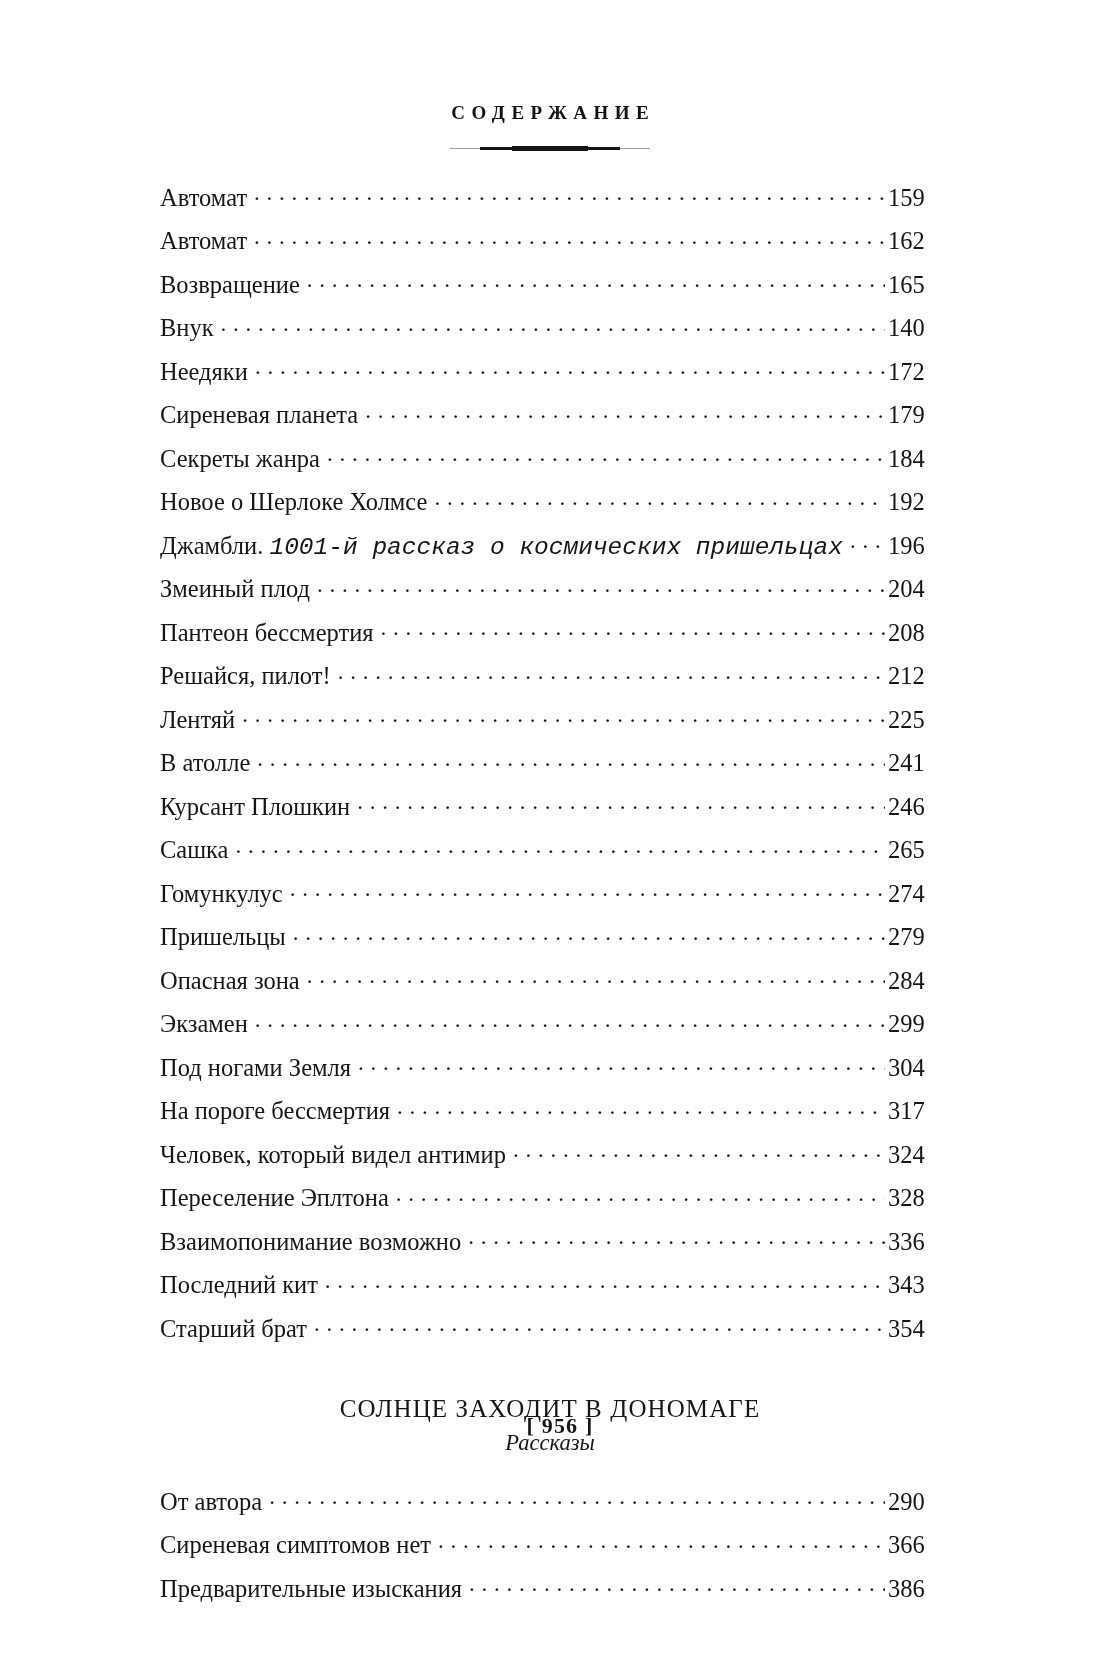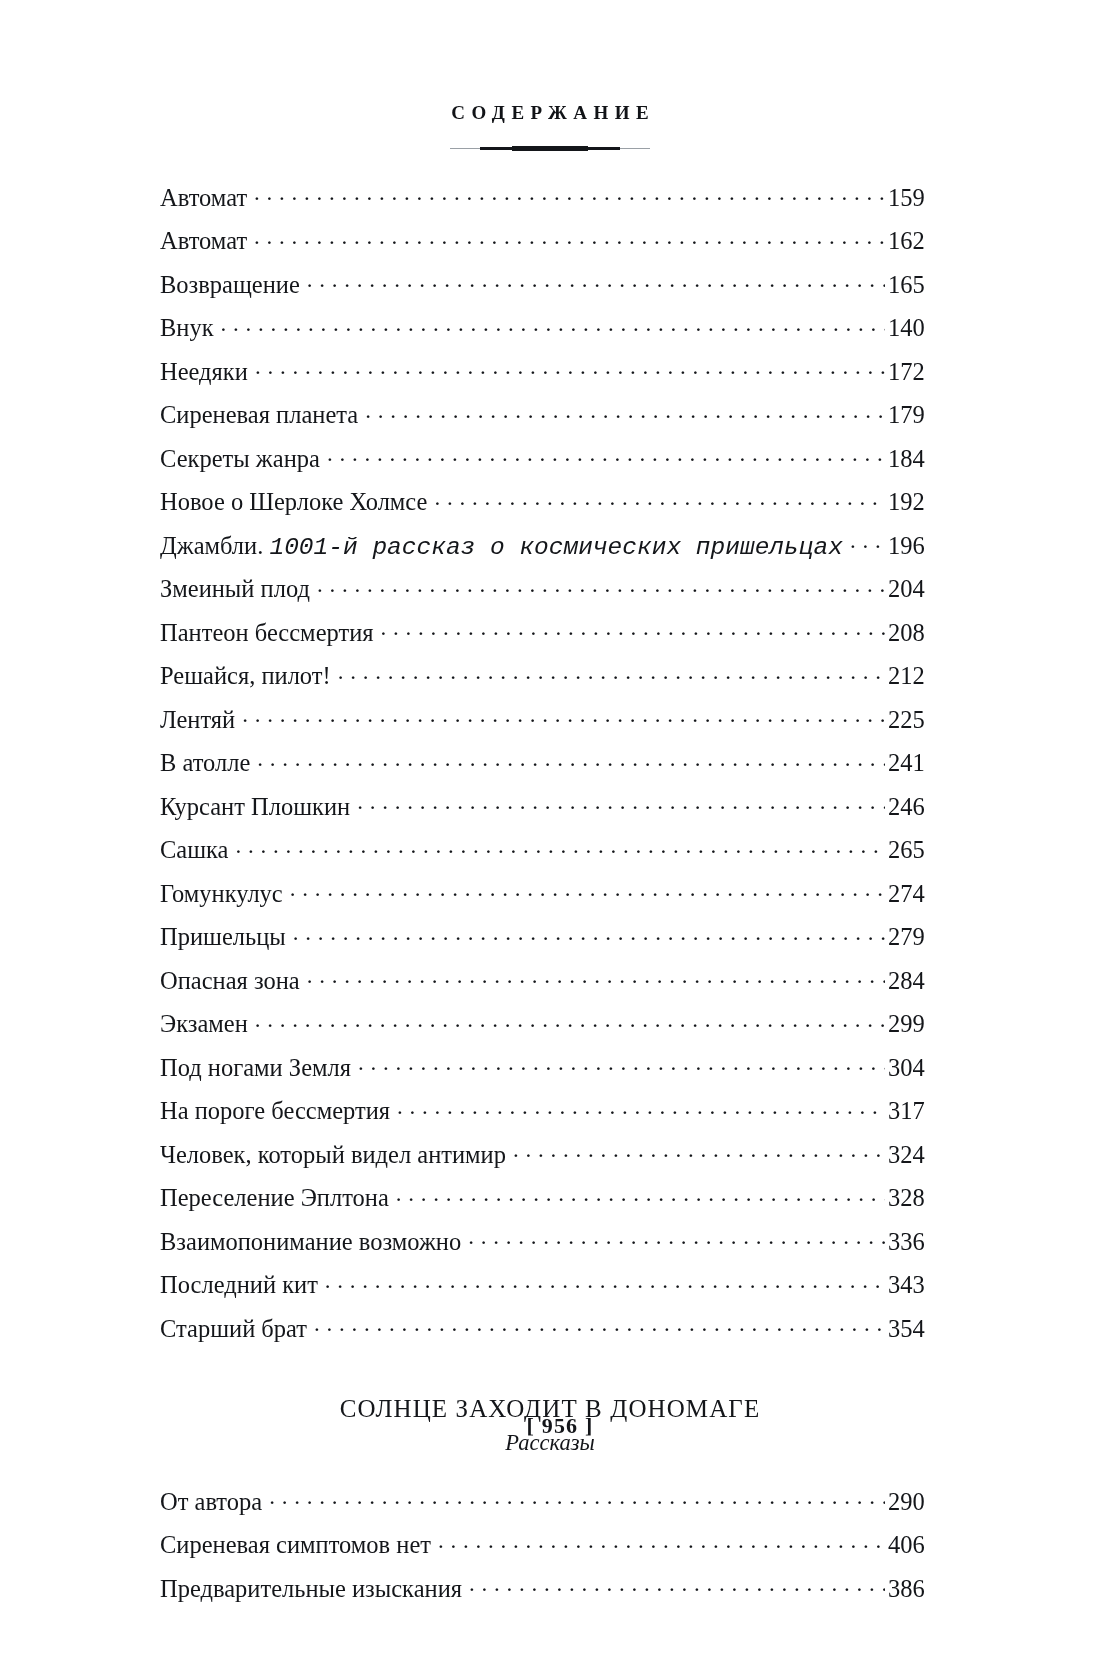--- a/index.html
+++ b/index.html
@@ -295,21 +295,21 @@
         <div class="toc-section-subtitle">Рассказы</div>
       </div>
       <div class="toc-entry">
         <span class="entry-title"><span>От автора</span></span>
         <span class="leader"></span>
         <span class="entry-page">290</span>
       </div>
       <div class="toc-entry">
         <span class="entry-title"><span>Сиреневая симптомов нет</span></span>
         <span class="leader"></span>
-        <span class="entry-page">406</span>
+        <span class="entry-page">366</span>
       </div>
       <div class="toc-entry">
         <span class="entry-title"><span>Предварительные изыскания</span></span>
         <span class="leader"></span>
         <span class="entry-page">386</span>
       </div>
     </div>
 
   <div class="toc-footer">[ 956 ]</div>
 

